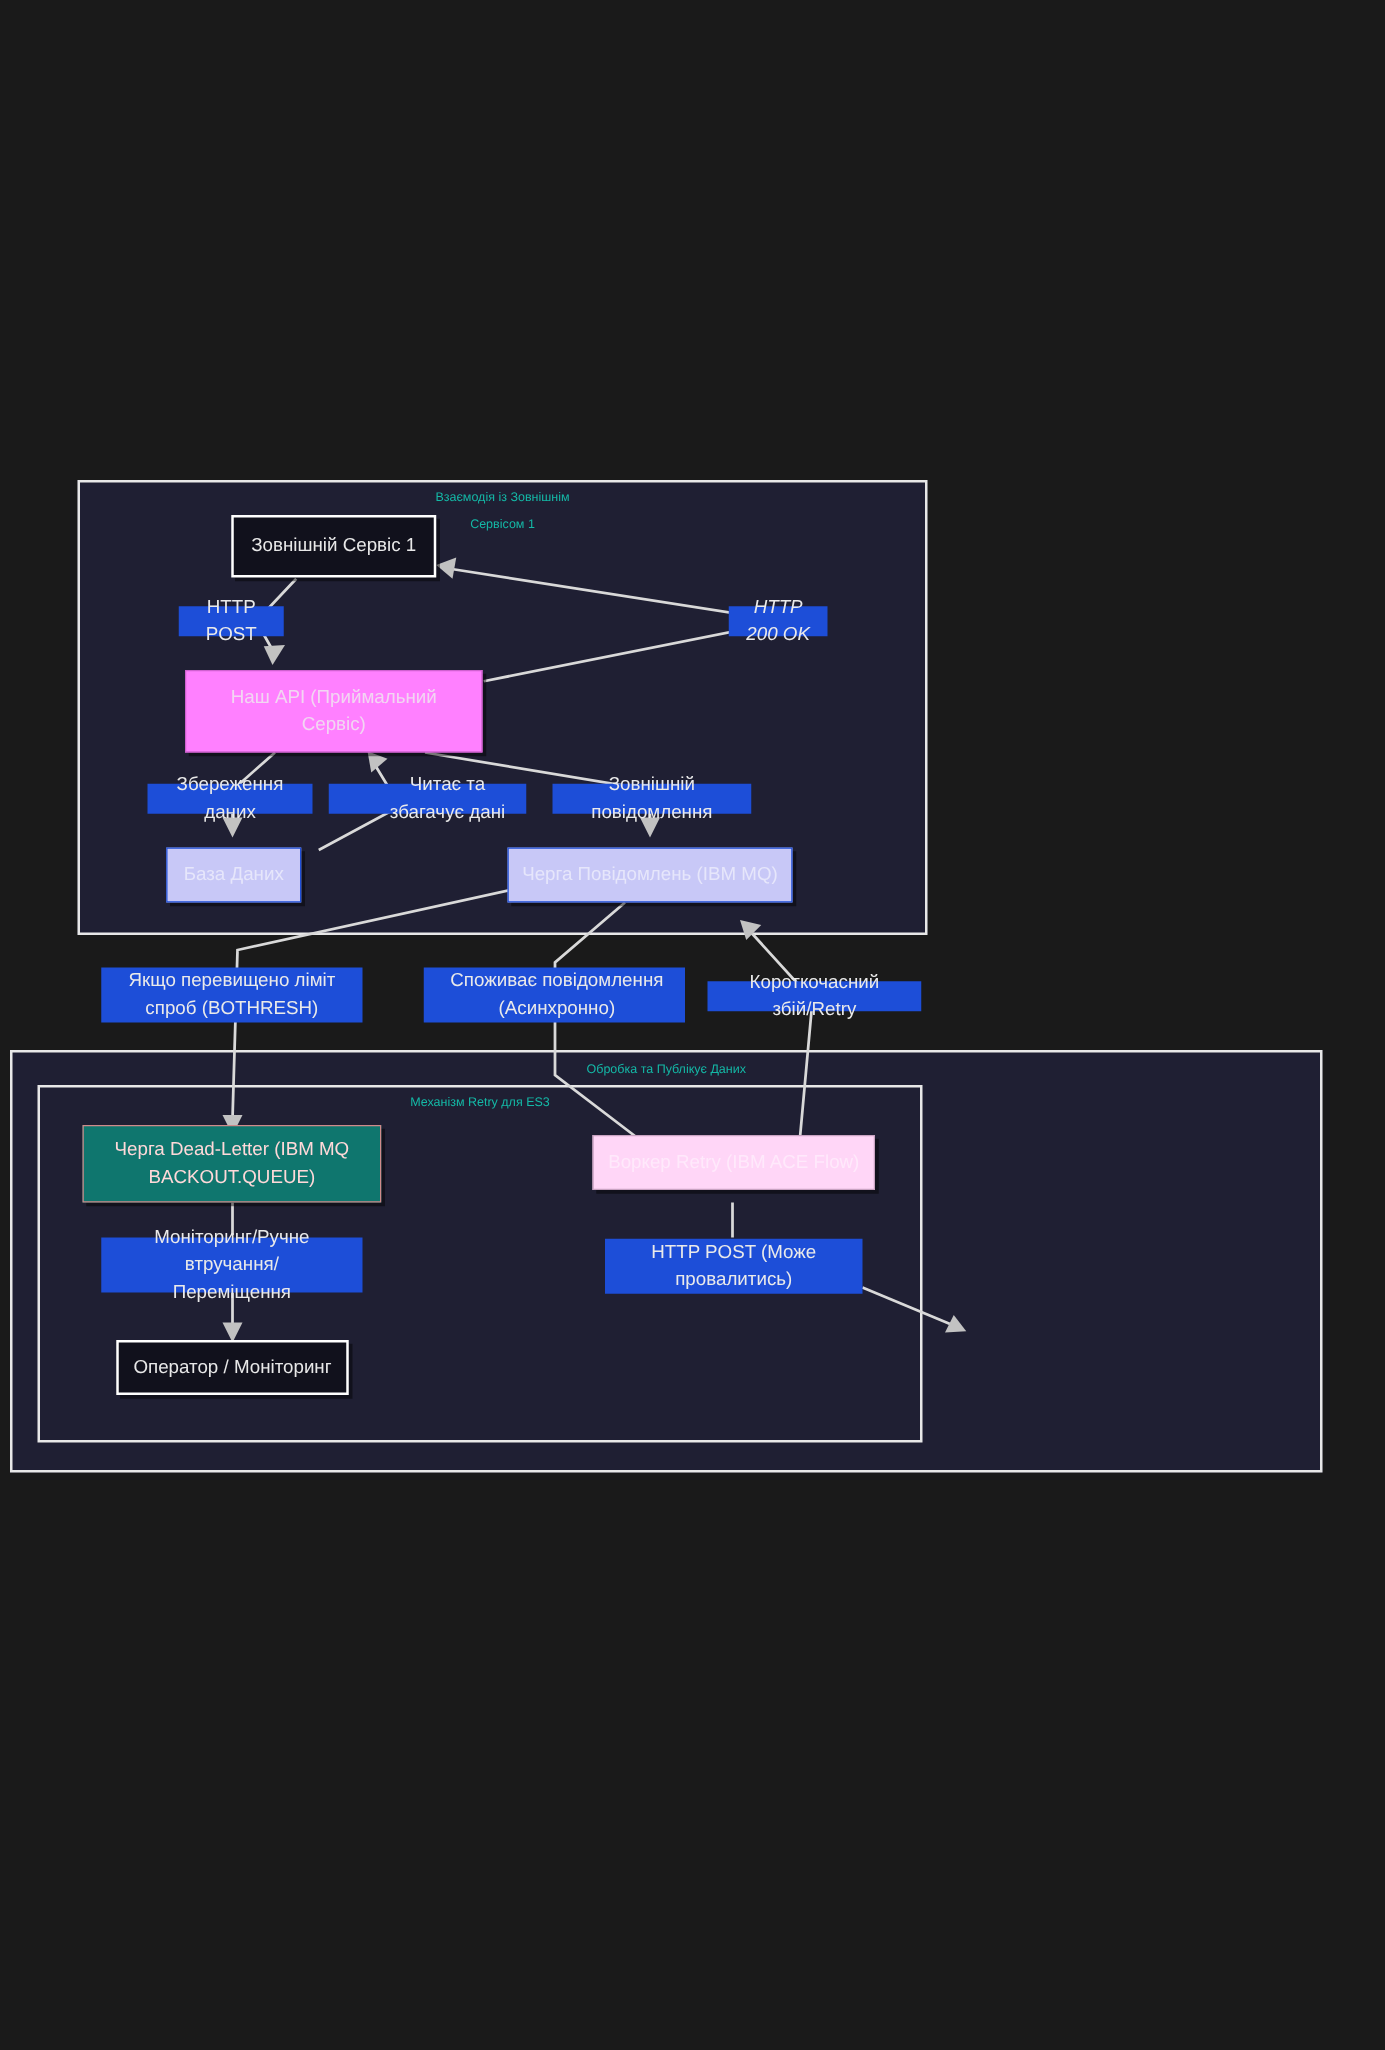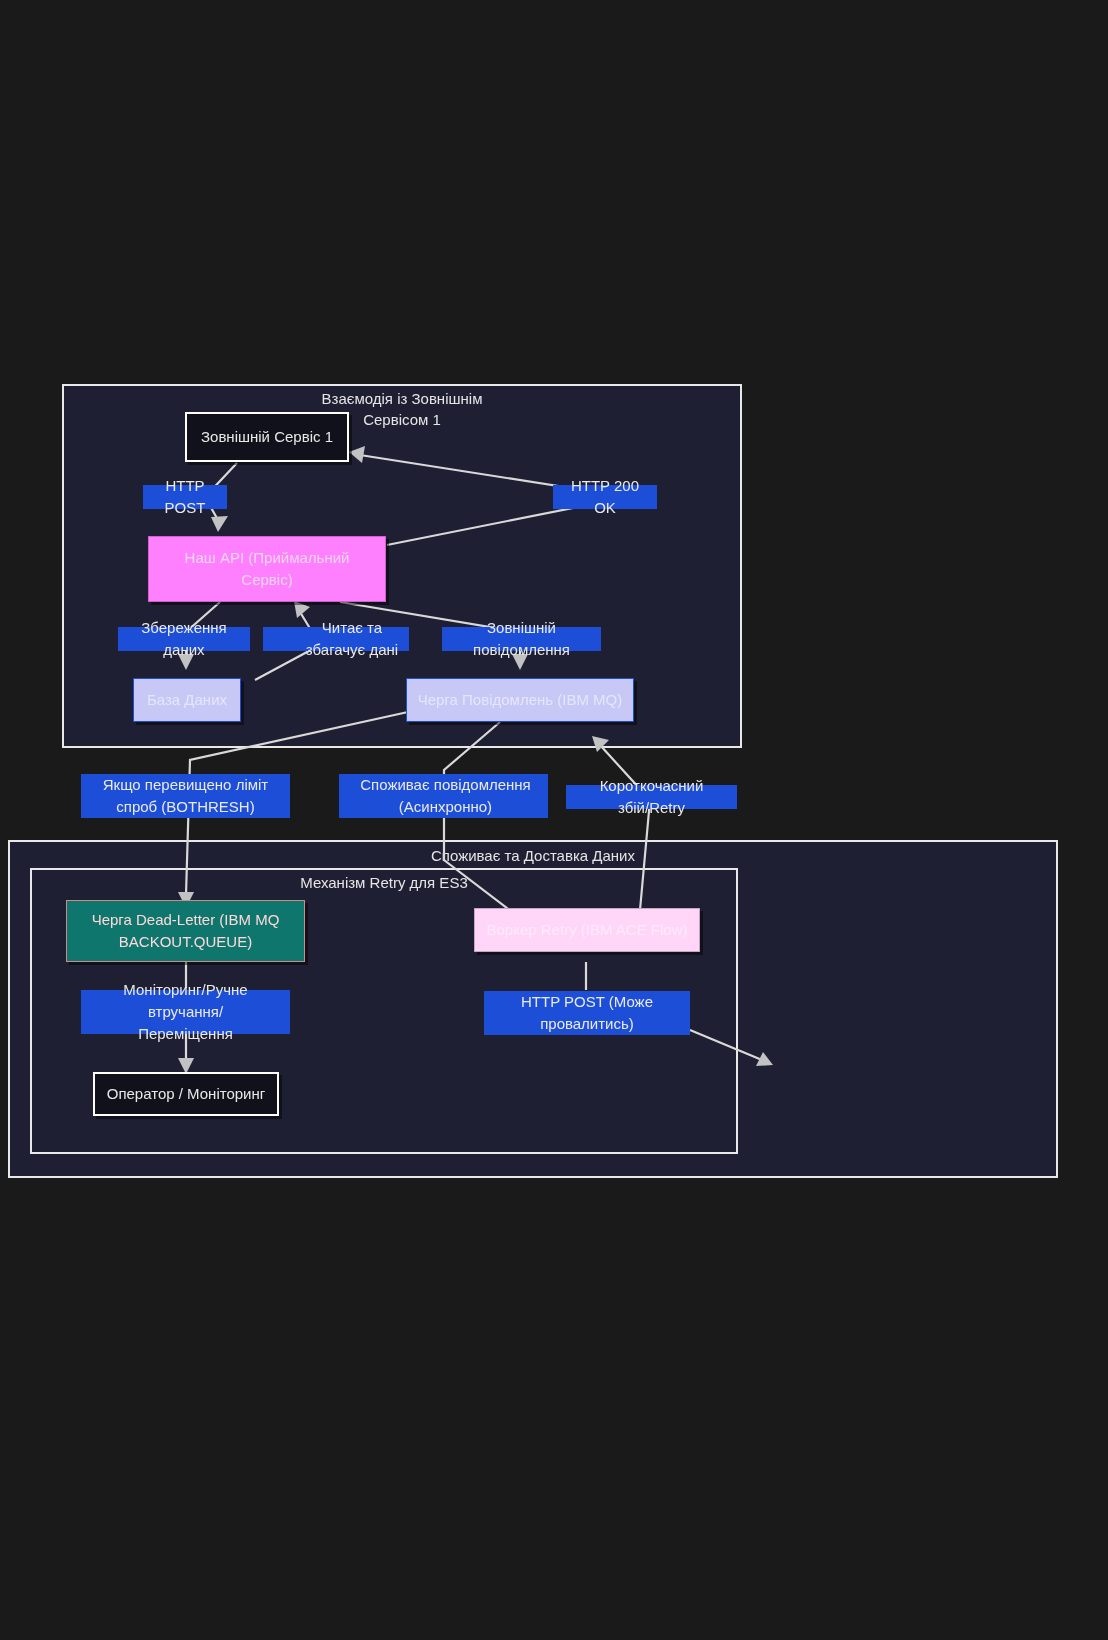--- a/index.html
+++ b/index.html
@@ -6,21 +6,21 @@
   body{
     font-family:"Liberation Sans","DejaVu Sans",sans-serif;
     width:1108px;height:1640px;position:relative;overflow:hidden;
   }
   #canvas{position:absolute;left:0;top:0;width:1108px;height:1640px;}
 
   
   .subgraph{position:absolute;background:#1f1f33;border:2px solid #e8e8e8;box-sizing:border-box;}
   .sg-title{
     position:absolute;left:0;right:0;text-align:center;
-    color:#e5e5e5;font-size:15px;line-height:21px;white-space:pre-line;
+    color:#14b8a6;font-size:10px;line-height:21px;white-space:pre-line;
   }
 
   
   .node{
     position:absolute;box-sizing:border-box;display:flex;align-items:center;
     justify-content:center;text-align:center;font-size:15px;line-height:22px;
     padding:4px 8px;white-space:pre-line;
     box-shadow:3px 3px 0 rgba(0,0,0,0.45);
   }
   .n-dark{background:#11111c;border:2px solid #ffffff;color:#e8e8e8;}
@@ -47,21 +47,21 @@
 
 <div id="canvas">
 
   <div class="subgraph" style="left:62px;top:384px;width:680px;height:364px;">
   </div>
   <div class="sg-title" style="left:62px;top:388px;width:680px;">Взаємодія із Зовнішнім
 Сервісом 1</div>
 
   <div class="subgraph" style="left:8px;top:840px;width:1050px;height:338px;">
   </div>
-  <div class="sg-title" style="left:8px;top:845px;width:1050px;">Споживає та Доставка Даних</div>
+  <div class="sg-title" style="left:8px;top:845px;width:1050px;">Обробка та Публікує Даних</div>
 
   <div class="subgraph" style="left:30px;top:868px;width:708px;height:286px;">
   </div>
   <div class="sg-title" style="left:30px;top:872px;width:708px;">Механізм Retry для ES3</div>
 
   <svg class="edges">
 
     <path d="M237,463 L205,497 L218,520"></path>
     <polygon points="218,532 211,517 228,516"></polygon>
 
@@ -109,25 +109,25 @@
   <div class="node n-salmon" style="left:66px;top:900px;width:239px;height:62px;">Черга Dead-Letter (IBM MQ
 BACKOUT.QUEUE)</div>
 
   <div class="node n-pinklite" style="left:474px;top:908px;width:226px;height:44px;">Воркер Retry (IBM ACE Flow)</div>
 
   <div class="node n-dark" style="left:93px;top:1072px;width:186px;height:44px;">Оператор / Моніторинг</div>
 
 
   <div class="elabel" style="left:143px;top:485px;width:84px;height:24px;">HTTP POST</div>
 
-  <div class="elabel" style="left:553px;top:485px;width:104px;height:24px;">HTTP 200 OK</div>
+  <div class="elabel" style="left:583px;top:485px;width:79px;height:24px;font-style:italic;">HTTP 200 OK</div>
 
   <div class="elabel" style="left:118px;top:627px;width:132px;height:24px;">Збереження даних</div>
 
-  <div class="elabel" style="left:263px;top:627px;width:146px;height:24px;padding-left:38px;">Читає та збагачує дані</div>
+  <div class="elabel" style="left:263px;top:627px;width:158px;height:24px;padding-left:38px;">Читає та збагачує дані</div>
 
   <div class="elabel" style="left:442px;top:627px;width:159px;height:24px;">Зовнішній повідомлення</div>
 
   <div class="elabel" style="left:81px;top:774px;width:209px;height:44px;">Якщо перевищено ліміт
 спроб (BOTHRESH)</div>
 
   <div class="elabel" style="left:339px;top:774px;width:209px;height:44px;padding-left:10px;">Споживає повідомлення
 (Асинхронно)</div>
 
   <div class="elabel" style="left:566px;top:785px;width:171px;height:24px;">Короткочасний збій/Retry</div>

